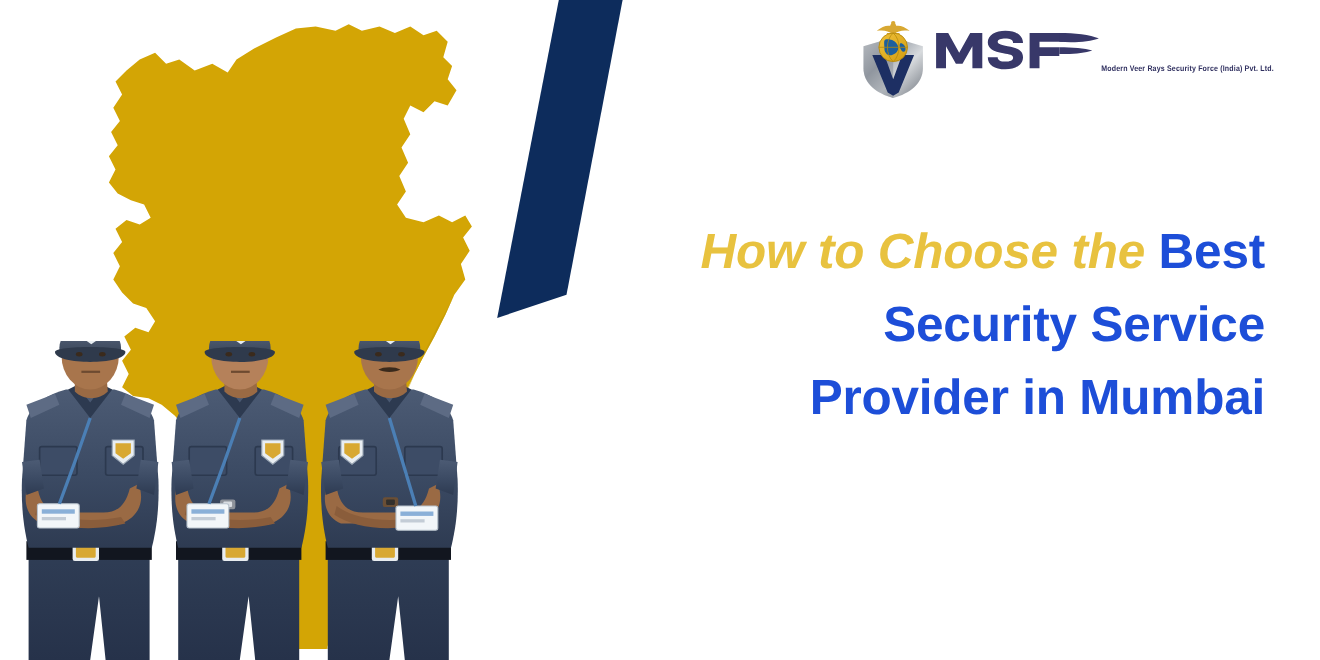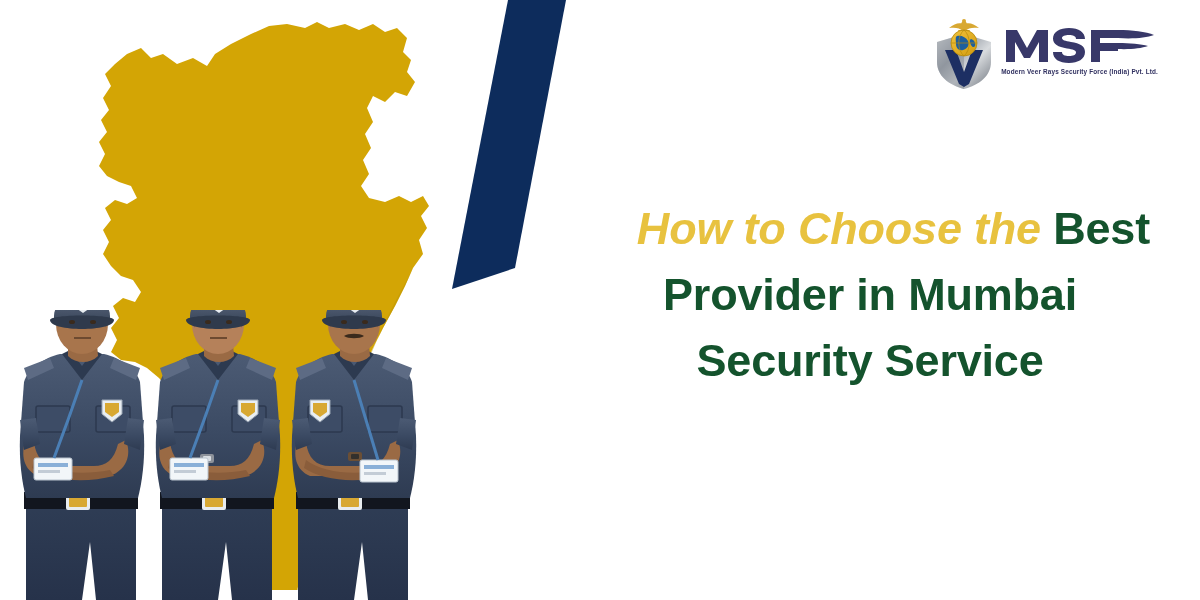--- a/index.html
+++ b/index.html
@@ -57,40 +57,40 @@
     top: 196px;
     width: 560px;
     text-align: right;
     font-size: 45px;
     line-height: 66px;
     font-weight: bold;
     letter-spacing: -0.2px;
     color: #13315c;
   }
   .headline .hl-gold { color: #e8c23f; font-style: italic; }
-  .headline .hl-navy { color: #14532d; text-align: center; }
+  .headline .hl-navy { color: #1d4ed8; }
   .headline .hl-line { display: block; white-space: nowrap; }
 
   
   .logo {
     position: absolute;
     right: 42px;
     top: 16px;
     display: flex;
     align-items: flex-start;
     height: 78px;
   }
   .logo-mark { width: 66px; height: 74px; flex: 0 0 auto; }
   .logo-mark svg { display: block; width: 100%; height: 100%; }
   .logo-text {
     margin-left: 4px;
     padding-top: 8px;
     display: flex;
-    flex-direction: column;
-    align-items: center;
+    flex-direction: row;
+    align-items: flex-end;
   }
   .logo-wordmark {
     position: relative;
     height: 42px;
     display: flex;
     align-items: center;
   }
   .logo-wordmark svg { display: block; height: 42px; width: 152px; }
   .logo-tagline {
     font-size: 6.4px;
@@ -286,22 +286,22 @@
         <path fill="#e9eef2" d="M66,-24 L80,-24 L80,-16 L73,-11 L66,-16 Z"></path>
         <ellipse cx="62" cy="-2" rx="3" ry="2" fill="#3a2a1c"></ellipse>
         <ellipse cx="83" cy="-2" rx="3" ry="2" fill="#3a2a1c"></ellipse>
         <path fill="#3a2a1c" d="M62,12 C66,9 78,9 82,12 C78,15 66,15 62,12 Z"></path>
       </g>
     </svg>
   </div>
 
   <div class="headline">
     <span class="hl-line"><span class="hl-gold">How to Choose the</span> <span class="hl-navy">Best</span></span>
+    <span class="hl-line hl-navy">Security Service</span>
     <span class="hl-line hl-navy">Provider in Mumbai</span>
-    <span class="hl-line hl-navy">Security Service</span>
   </div>
 
   <div class="logo">
     <div class="logo-mark">
       <svg viewBox="0 0 66 74" xmlns="http://www.w3.org/2000/svg" aria-hidden="true">
         <defs>
           <linearGradient id="shieldg" x1="0" y1="0" x2="1" y2="1">
             <stop offset="0%" stop-color="#e6e8ea"></stop>
             <stop offset="35%" stop-color="#9fa5ad"></stop>
             <stop offset="60%" stop-color="#d8dbde"></stop>

